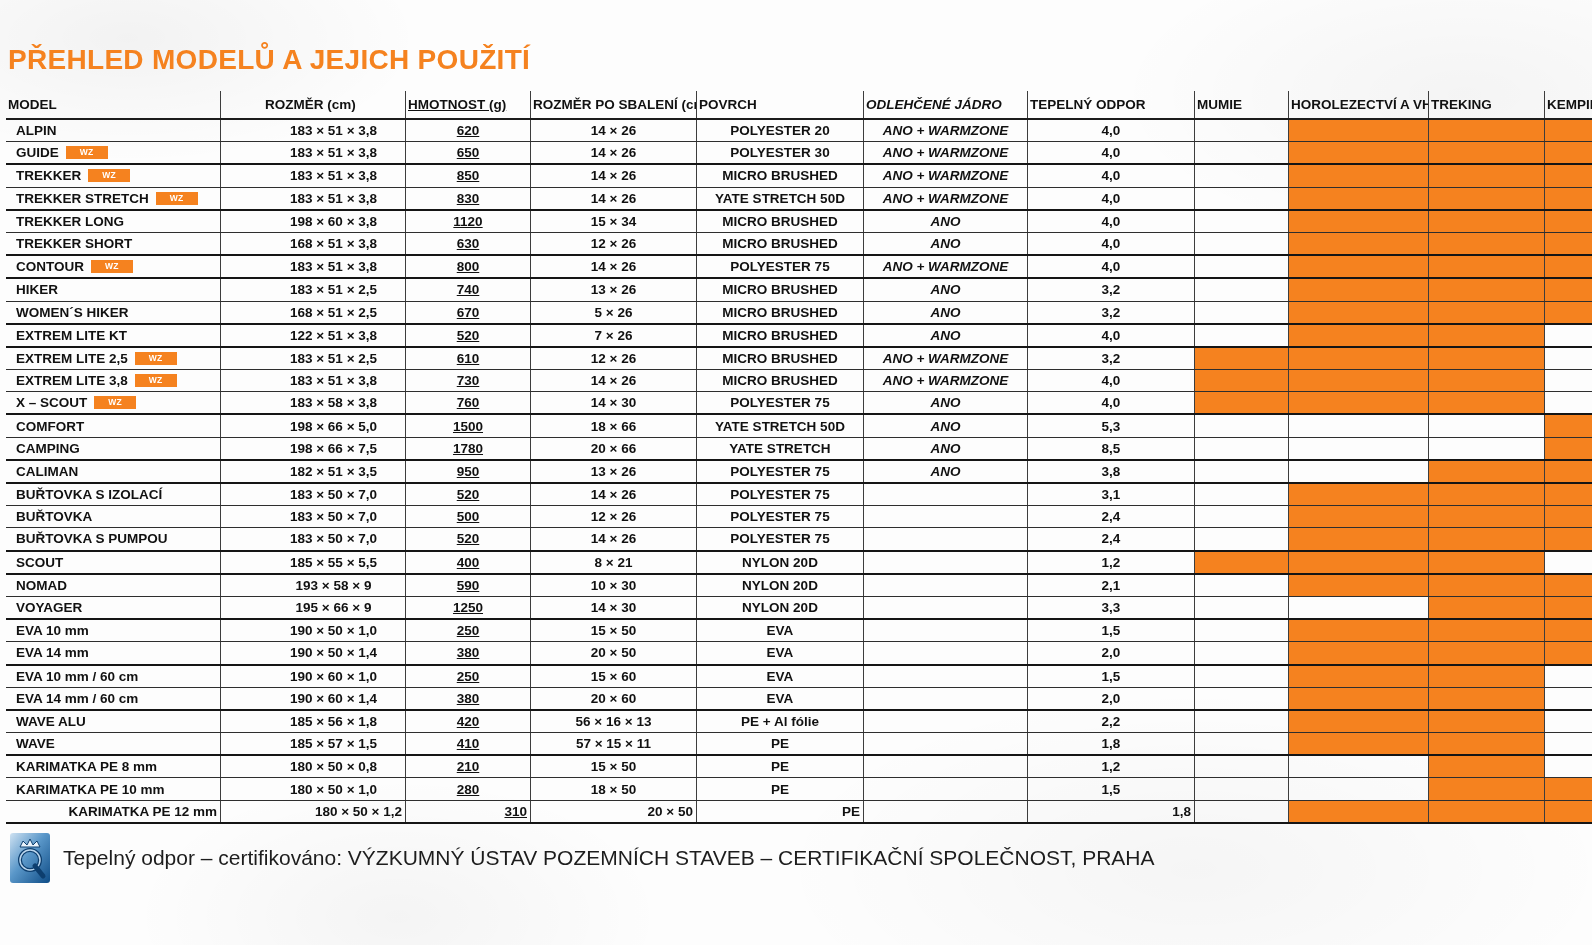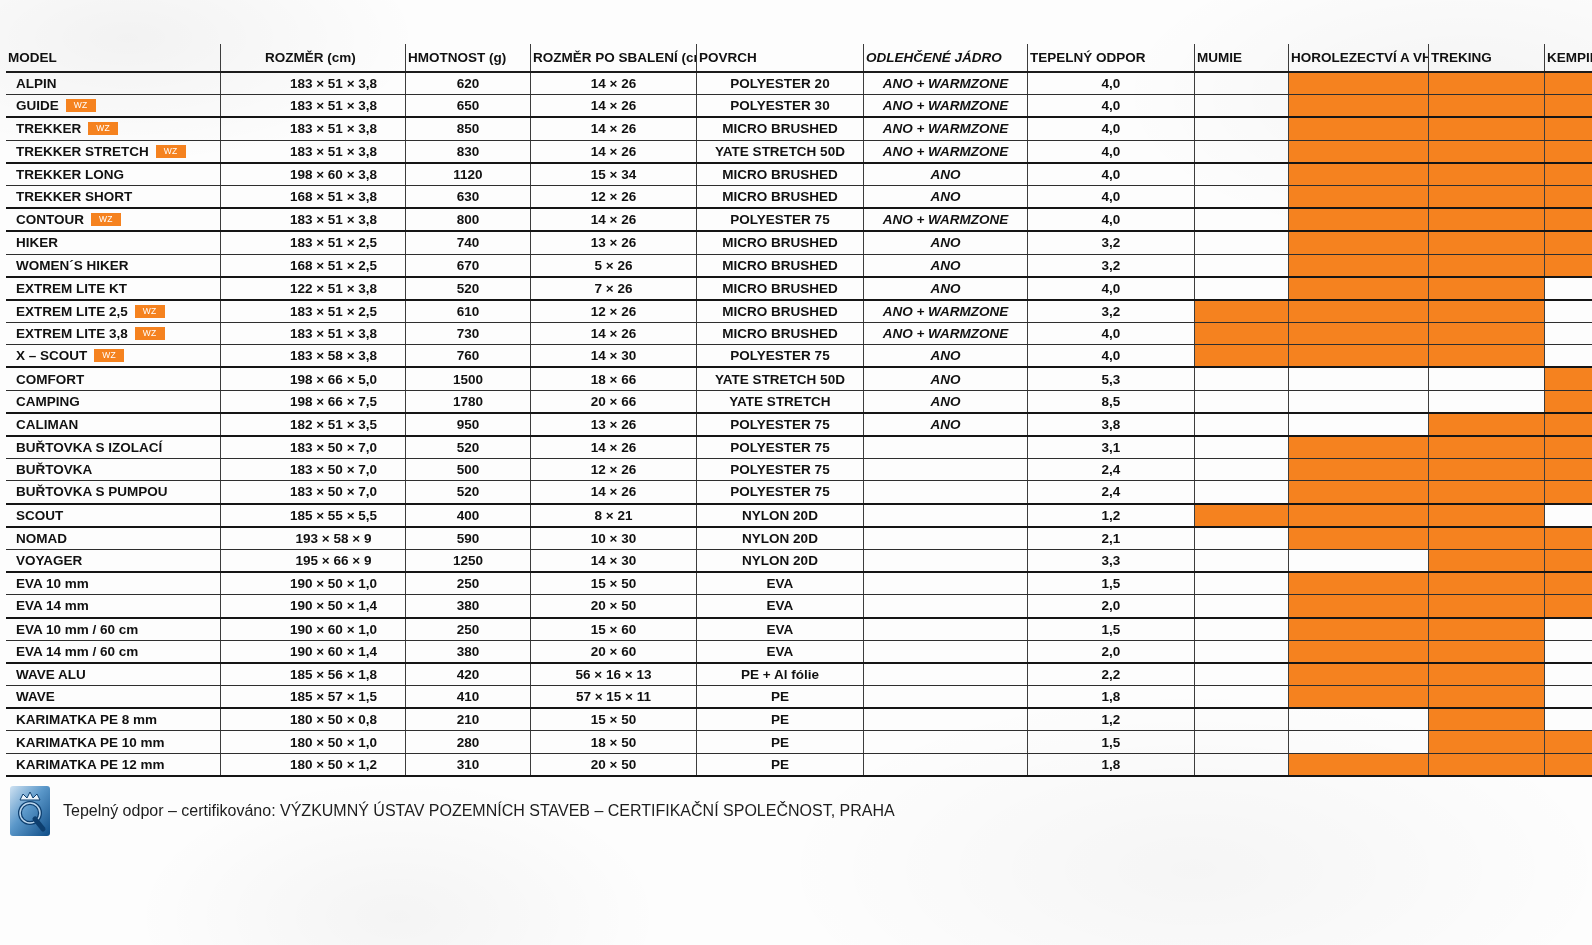--- a/index.html
+++ b/index.html
@@ -32,52 +32,53 @@
   }
   td {
     font-size:13.5px; font-weight:bold; text-align:center;
     height:21.2px; padding:0 3px;
     border-right:1px solid #3d3d3d;
     border-bottom:1px solid #2e2e2e;
     white-space:nowrap; overflow:hidden;
   }
   th:last-child, td:last-child { border-right:none; }
   tr.group-end td { border-bottom:2px solid #151515; }
-  tbody tr:last-child td { border-bottom:2.5px solid #151515; }
+  tbody tr:last-child td { border-bottom:2.5px solid #151515;text-align:right; }
   .col-model       { width:210px; }
   .col-rozmer      { width:138px;padding-left:44px; }
-  .col-hmotnost    { width:120px; }
+  .col-hmotnost    { width:120px;text-decoration:underline; }
   .col-sbaleni     { width:161px; }
   .col-povrch      { width:162px; }
   .col-jadro       { width:159px;font-style:italic; }
   .col-odpor       { width:162px; }
   .col-mumie       { width:89px;  }
   .col-horolezectvi{ width:135px; }
   .col-treking     { width:111px; }
   .col-kemping     { width:105px; }
   td.col-model { text-align:left; padding-left:10px; }
   td.usage.on { background:#F5821F; }
   .wz-badge {
     display:inline-block; background:#F5821F; color:#fff;
-    font-size:8.5px; font-weight:normal; line-height:11px;
-    padding:1px 8px; margin-left:7px; vertical-align:2px;
+    font-size:8.5px; font-weight:bold; line-height:11px;
+    padding:1px 14px; margin-left:7px; vertical-align:2px;
     letter-spacing:0.3px;
   }
   .footer {
     display:flex; align-items:center; gap:13px;
     margin:9px 0 0 2px;
   }
-  .footer-text { font-size:16px; color:#1d1d1d; }
+  .footer-text { font-size:21px; color:#1d1d1d; }
   .logo-box { width:40px; height:50px; display:block; }
 </style>
 </head>
 <body>
 
 <div class="page">
 
+  <h1 class="page-title">PŘEHLED MODELŮ A JEJICH POUŽITÍ</h1>
 
   <table class="models">
     <thead>
       <tr>
           <th class="col-model">MODEL</th>
           <th class="col-rozmer">ROZMĚR (cm)</th>
           <th class="col-hmotnost">HMOTNOST (g)</th>
           <th class="col-sbaleni">ROZMĚR PO SBALENÍ (cm)</th>
           <th class="col-povrch">POVRCH</th>
           <th class="col-jadro">ODLEHČENÉ JÁDRO</th>

